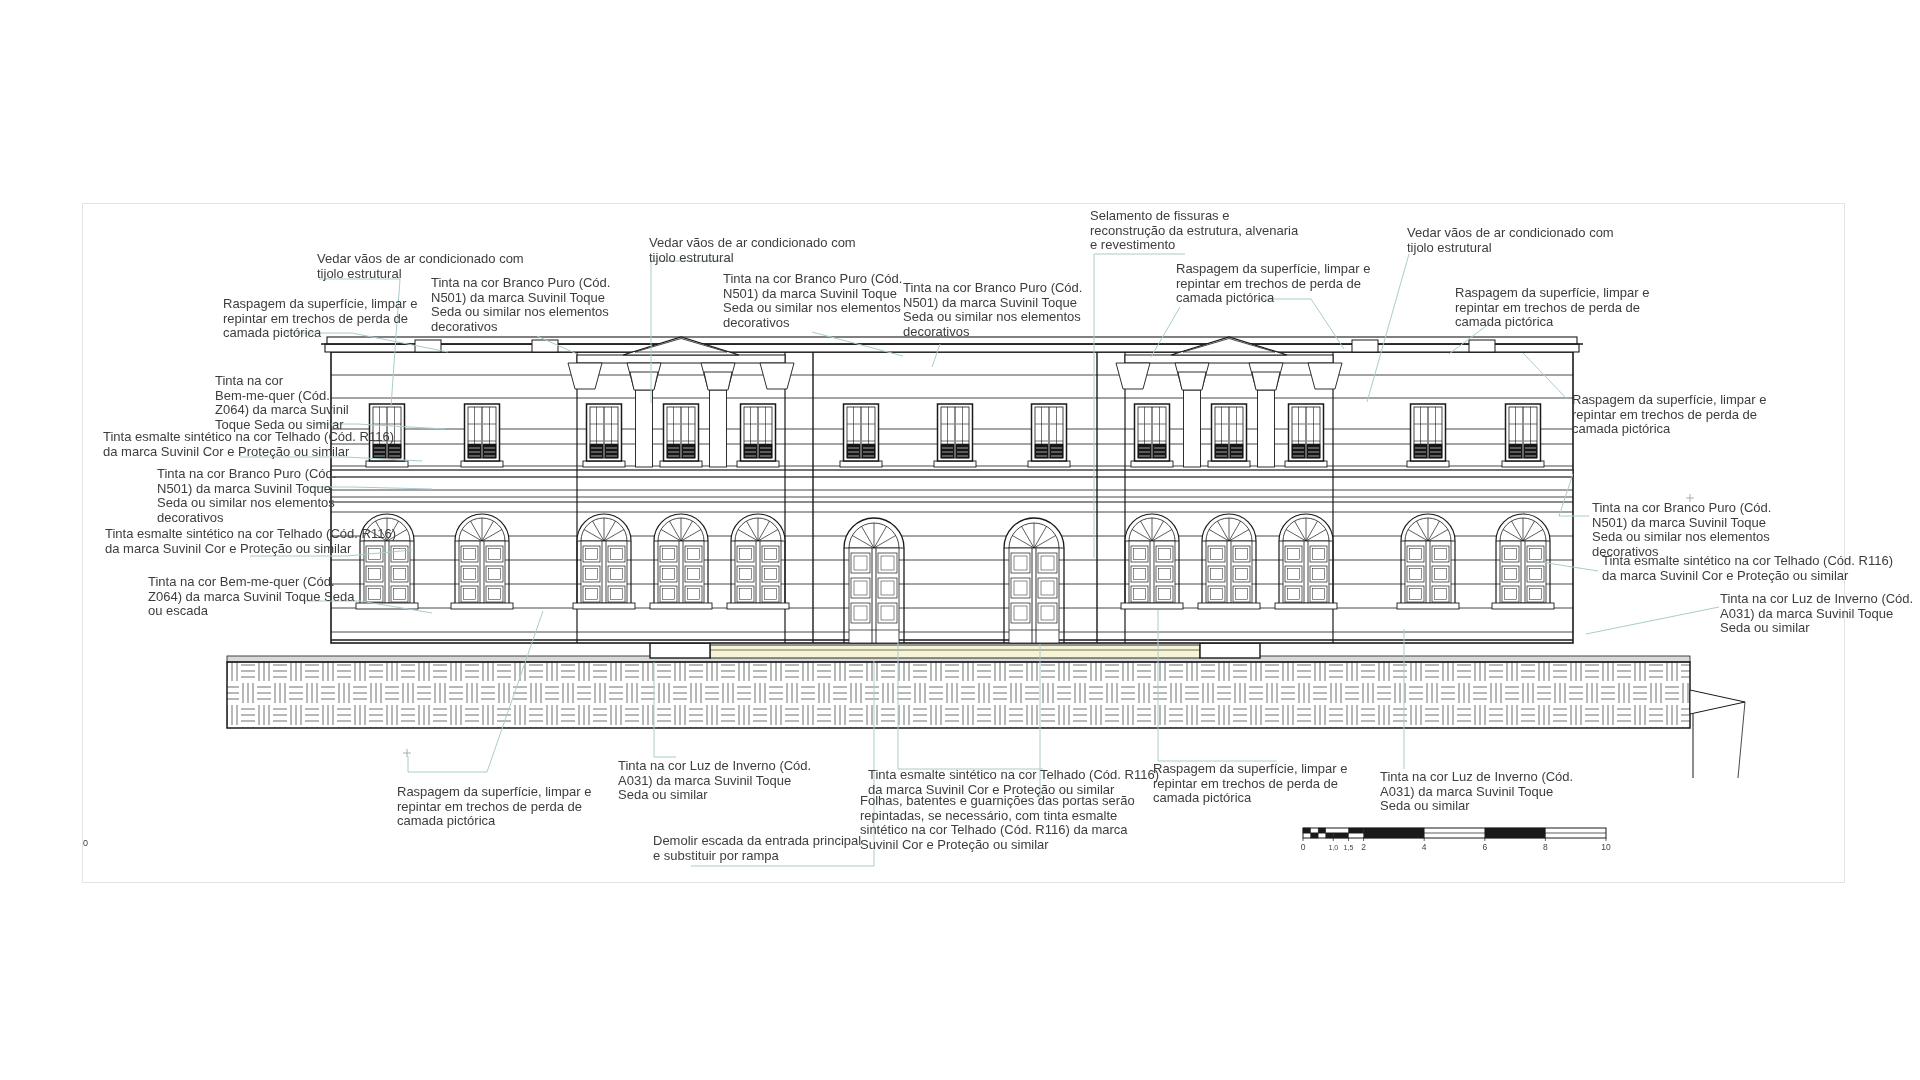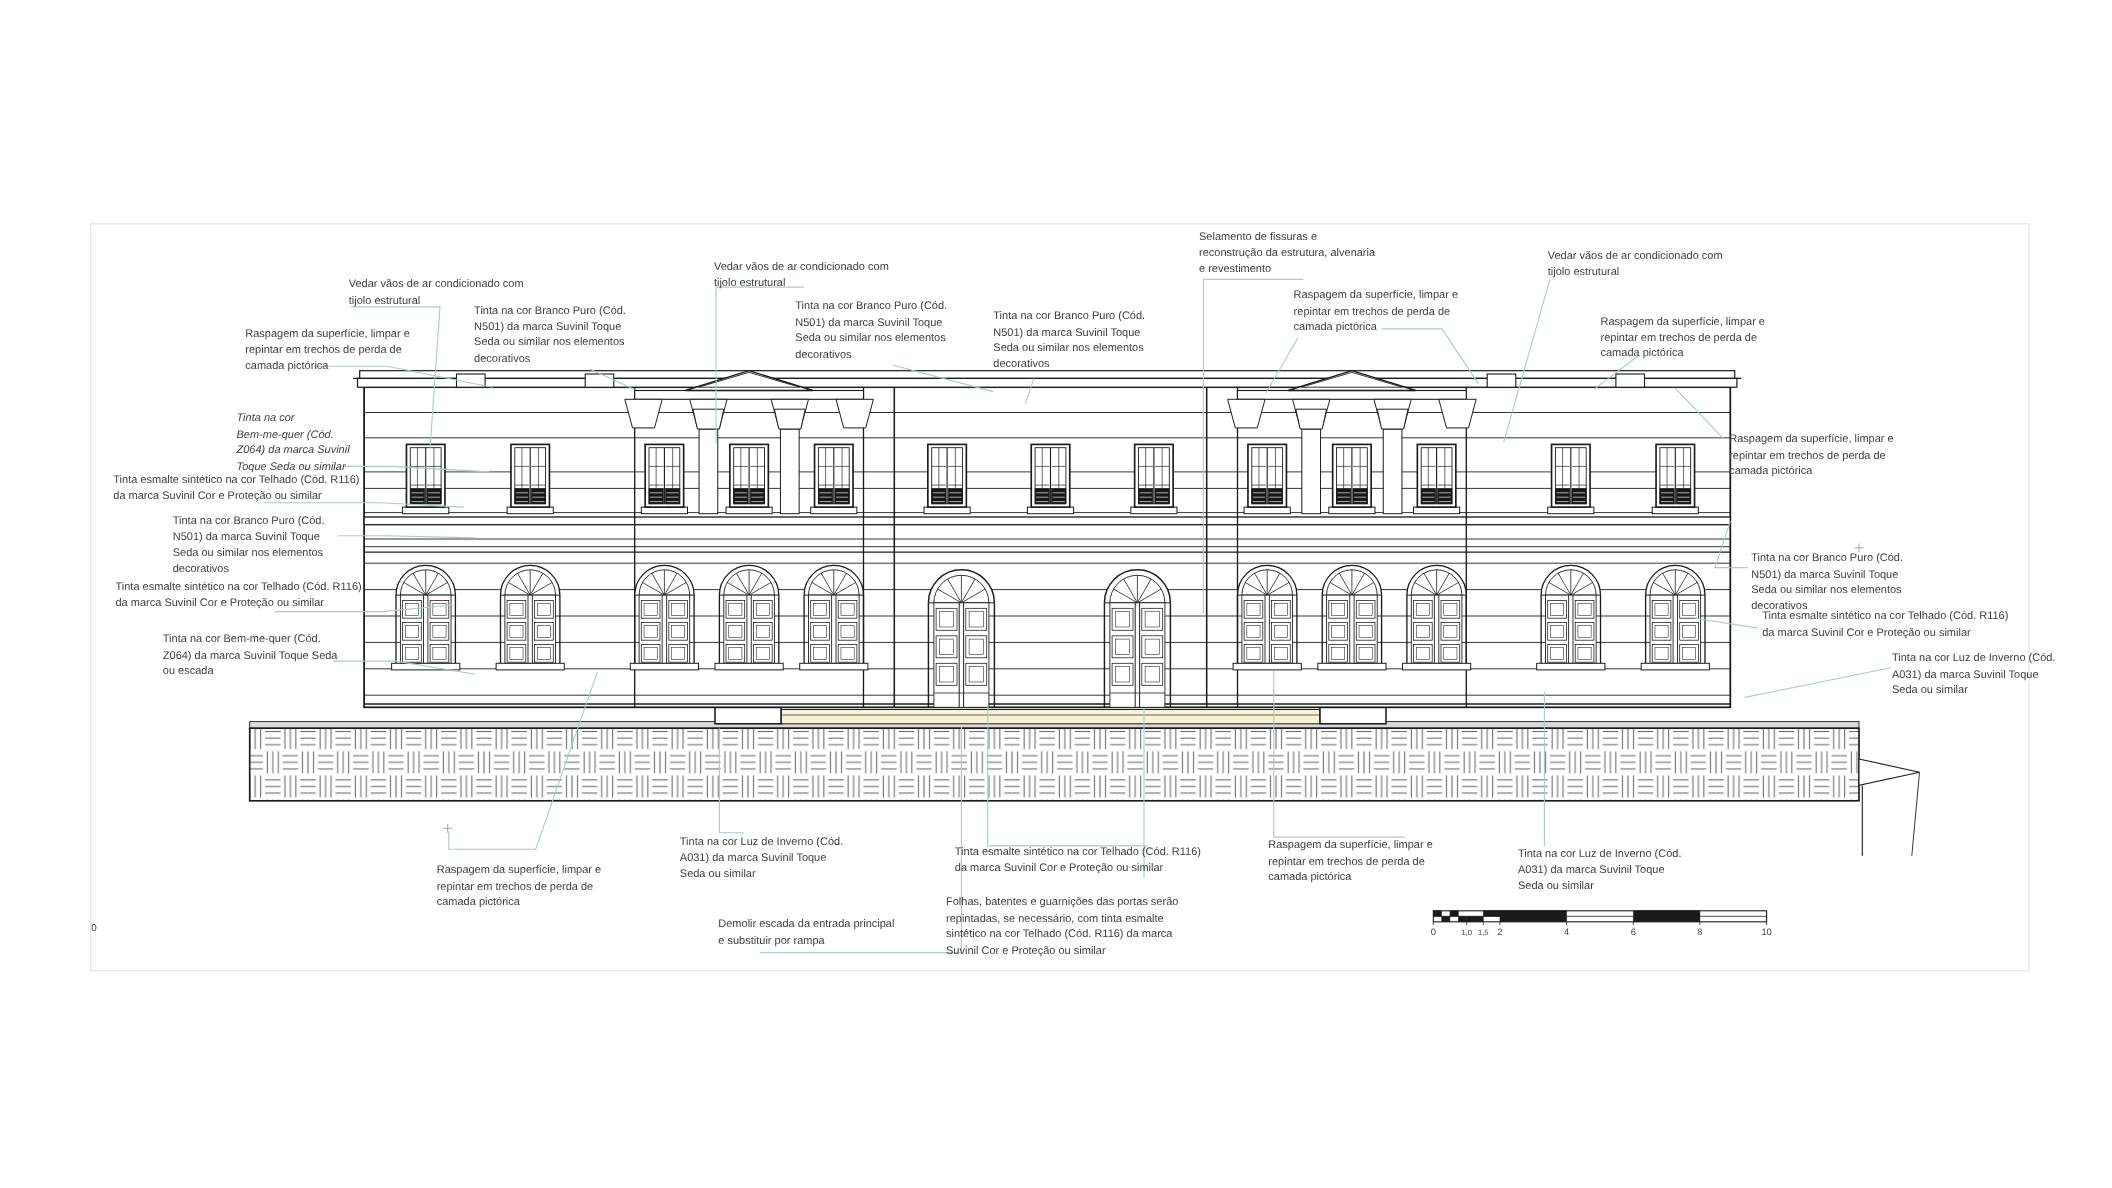--- a/index.html
+++ b/index.html
@@ -1,20 +1,20 @@
 <!DOCTYPE html>
 <html><head>
 <meta charset="utf-8">
 <style>
   html,body{margin:0;padding:0;background:#ffffff;}
   .page{position:relative;width:1920px;height:1080px;background:#ffffff;overflow:hidden;
         font-family:"Liberation Sans", sans-serif;}
   .sheet-border{position:absolute;left:82px;top:203px;width:1763px;height:680px;
         border:1px solid #e3e3e3;box-sizing:border-box;}
-  .ann{position:absolute;font-size:10px;line-height:14.6px;color:#3d3d3d;white-space:pre;}
+  .ann{position:absolute;font-size:13px;line-height:14.6px;color:#3d3d3d;white-space:pre;}
   svg{position:absolute;left:0;top:0;}
 </style>
 </head>
 <body>
 
 <div class="page">
   <div class="sheet-border"></div>
   <svg id="elevation" width="1920" height="1080" viewBox="0 0 1920 1080">
       <defs>
         <pattern id="basket" width="32" height="44" patternUnits="userSpaceOnUse">
@@ -700,21 +700,21 @@
         <line x1="1545.4" y1="838" x2="1545.4" y2="841" stroke="#1a1a1a" stroke-width="0.7"></line>
         <text x="1545.4" y="850" font-family="Liberation Sans, sans-serif" font-size="8.5" fill="#444" text-anchor="middle">8</text>
         <line x1="1606" y1="838" x2="1606" y2="841" stroke="#1a1a1a" stroke-width="0.7"></line>
         <text x="1606" y="850" font-family="Liberation Sans, sans-serif" font-size="8.5" fill="#444" text-anchor="middle">10</text>
       </g>
     </svg>
   <div id="annotations">
       <div class="ann" style="left: 223px; top: 297px;">Raspagem da superfície, limpar e
 repintar em trechos de perda de
 camada pictórica</div>
-      <div class="ann" style="left: 215px; top: 374px; font-style: italic;">Tinta na cor
+      <div class="ann" style="left: 215px; top: 374px;">Tinta na cor
 Bem-me-quer (Cód.
 Z064) da marca Suvinil
 Toque Seda ou similar</div>
       <div class="ann" style="left: 103px; top: 430px;">Tinta esmalte sintético na cor Telhado (Cód. R116)
 da marca Suvinil Cor e Proteção ou similar</div>
       <div class="ann" style="left: 157px; top: 467px;">Tinta na cor Branco Puro (Cód.
 N501) da marca Suvinil Toque
 Seda ou similar nos elementos
 decorativos</div>
       <div class="ann" style="left: 105px; top: 527px;">Tinta esmalte sintético na cor Telhado (Cód. R116)
@@ -764,21 +764,21 @@
       <div class="ann" style="left: 397px; top: 785px;">Raspagem da superfície, limpar e
 repintar em trechos de perda de
 camada pictórica</div>
       <div class="ann" style="left: 618px; top: 759px;">Tinta na cor Luz de Inverno (Cód.
 A031) da marca Suvinil Toque
 Seda ou similar</div>
       <div class="ann" style="left: 653px; top: 834px;">Demolir escada da entrada principal
 e substituir por rampa</div>
       <div class="ann" style="left: 868px; top: 768px;">Tinta esmalte sintético na cor Telhado (Cód. R116)
 da marca Suvinil Cor e Proteção ou similar</div>
-      <div class="ann" style="left: 860px; top: 814px;">Folhas, batentes e guarnições das portas serão
+      <div class="ann" style="left: 860px; top: 794px;">Folhas, batentes e guarnições das portas serão
 repintadas, se necessário, com tinta esmalte
 sintético na cor Telhado (Cód. R116) da marca
 Suvinil Cor e Proteção ou similar</div>
       <div class="ann" style="left: 1153px; top: 762px;">Raspagem da superfície, limpar e
 repintar em trechos de perda de
 camada pictórica</div>
       <div class="ann" style="left: 1380px; top: 770px;">Tinta na cor Luz de Inverno (Cód.
 A031) da marca Suvinil Toque
 Seda ou similar</div>
     </div>

